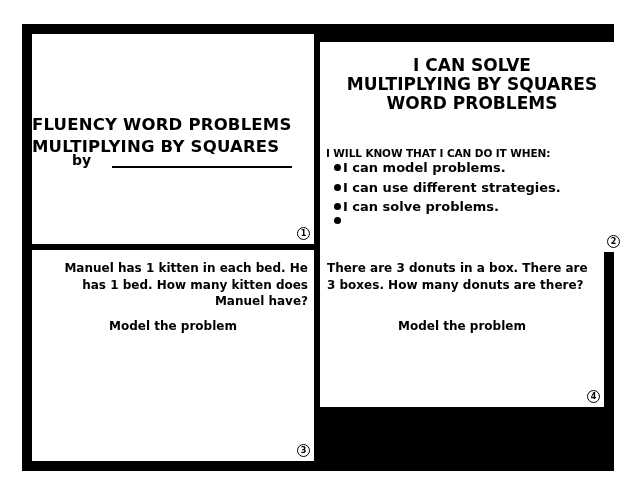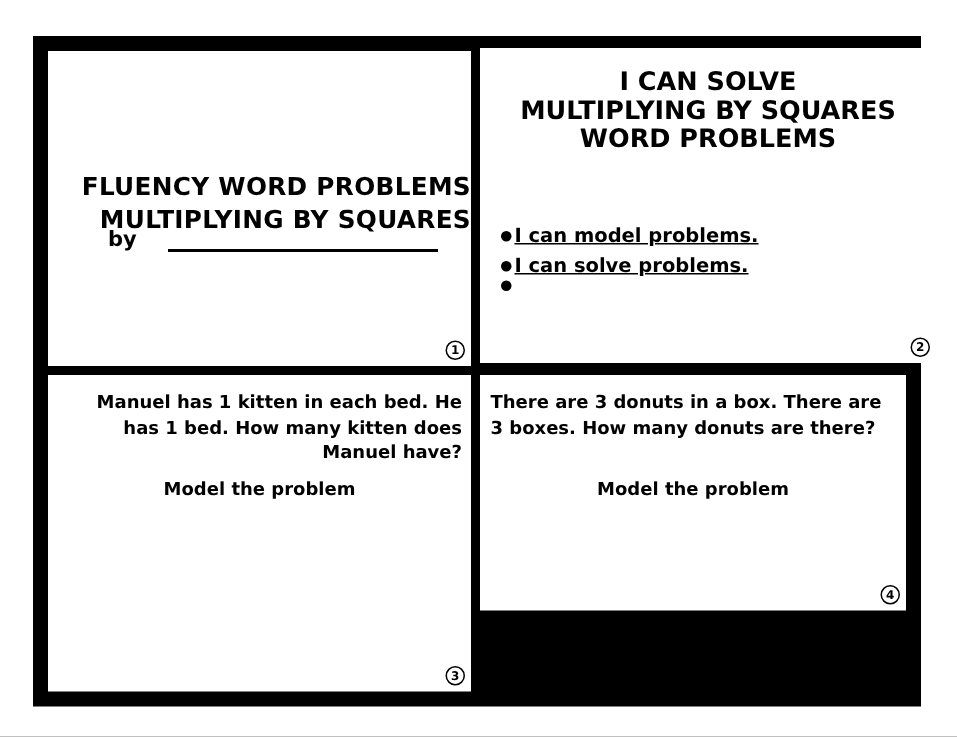--- a/index.html
+++ b/index.html
@@ -22,21 +22,21 @@
       width: 592px;
       height: 447px;
       background: #000;
     }
     .card {
       position: absolute;
       background: #fff;
       box-sizing: border-box;
     }
     .card-1 { left: 10px;  top: 10px;  width: 282px; height: 210px; }
-    .card-2 { left: 298px; top: 8px;  width: 304px; height: 210px; }
+    .card-2 { left: 298px; top: 18px;  width: 304px; height: 210px; }
     .card-3 { left: 10px;  top: 226px; width: 282px; height: 211px; }
     .card-4 { left: 298px; top: 226px; width: 284px; height: 157px; }
 
     .page-num {
       position: absolute;
       right: 4px;
       bottom: 4px;
       width: 11px;
       height: 11px;
       border: 1.6px solid #000;
@@ -46,21 +46,21 @@
       line-height: 11px;
       text-align: center;
       box-sizing: content-box;
     }
 
     
     .title-block {
       position: absolute;
       left: 0; right: 0;
       top: 80px;
-      text-align: right;
+      text-align: left;
       font-weight: bold;
       font-size: 16.5px;
       line-height: 22px;
       letter-spacing: 0.2px;
     }
     .by-line {
       position: absolute;
       left: 40px;
       top: 118px;
       font-weight: bold;
@@ -102,21 +102,20 @@
       margin: 0;
       padding: 0;
       list-style: none;
       font-weight: bold;
       font-size: 13px;
       line-height: 19.5px;
     }
     .criteria-list li {
       display: flex;
       align-items: center;
-      text-decoration: underline;
     }
     .criteria-list .bullet {
       display: inline-block;
       width: 7px;
       height: 7px;
       background: #000;
       border-radius: 50%;
       margin-right: 2px;
     }
 
@@ -156,24 +155,29 @@
     </div>
     <div class="page-num">1</div>
   </div>
 
   <div class="card card-2">
     <div class="ican-title">
       <div>I CAN SOLVE</div>
       <div>MULTIPLYING BY SQUARES</div>
       <div>WORD PROBLEMS</div>
     </div>
+    <div class="know-heading">I WILL KNOW THAT I CAN DO IT WHEN:</div>
     <ul class="criteria-list">
       <li>
         <span class="bullet"></span>
         <span>I can model problems.</span>
+      </li>
+      <li>
+        <span class="bullet"></span>
+        <span>I can use different strategies.</span>
       </li>
       <li>
         <span class="bullet"></span>
         <span>I can solve problems.</span>
       </li>
       <li>
         <span class="bullet"></span>
       </li>
     </ul>
     <div class="page-num">2</div>

